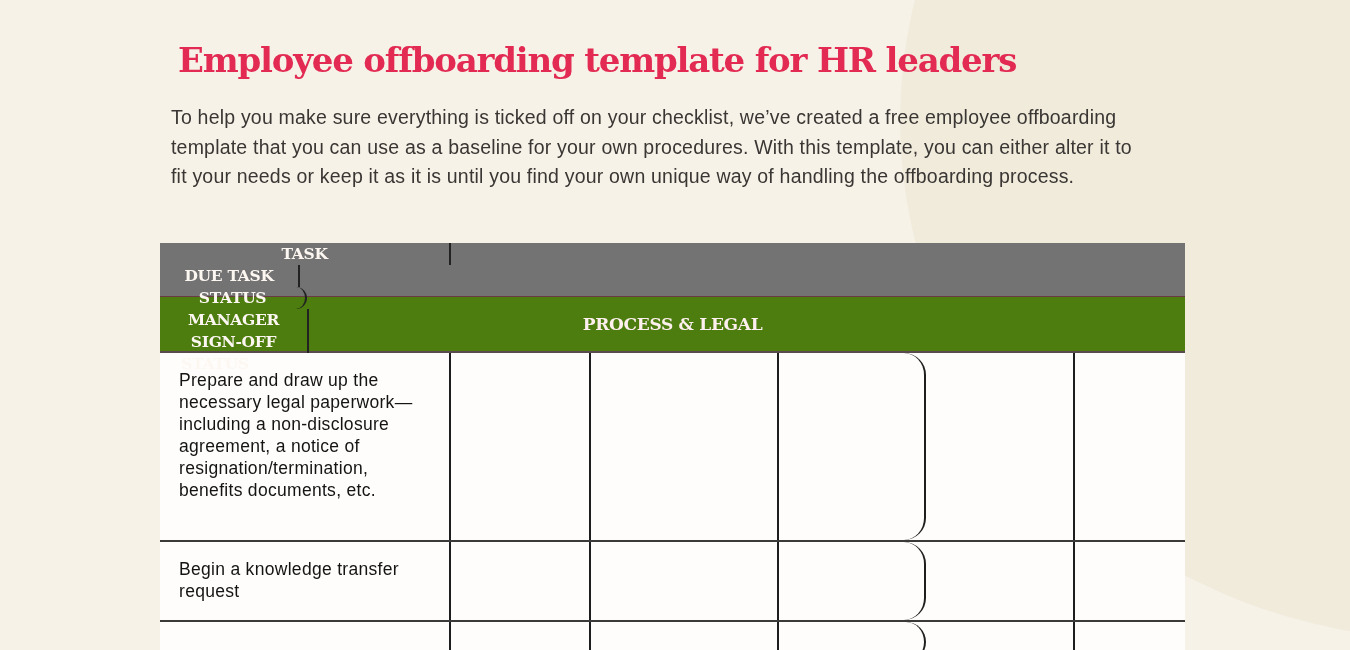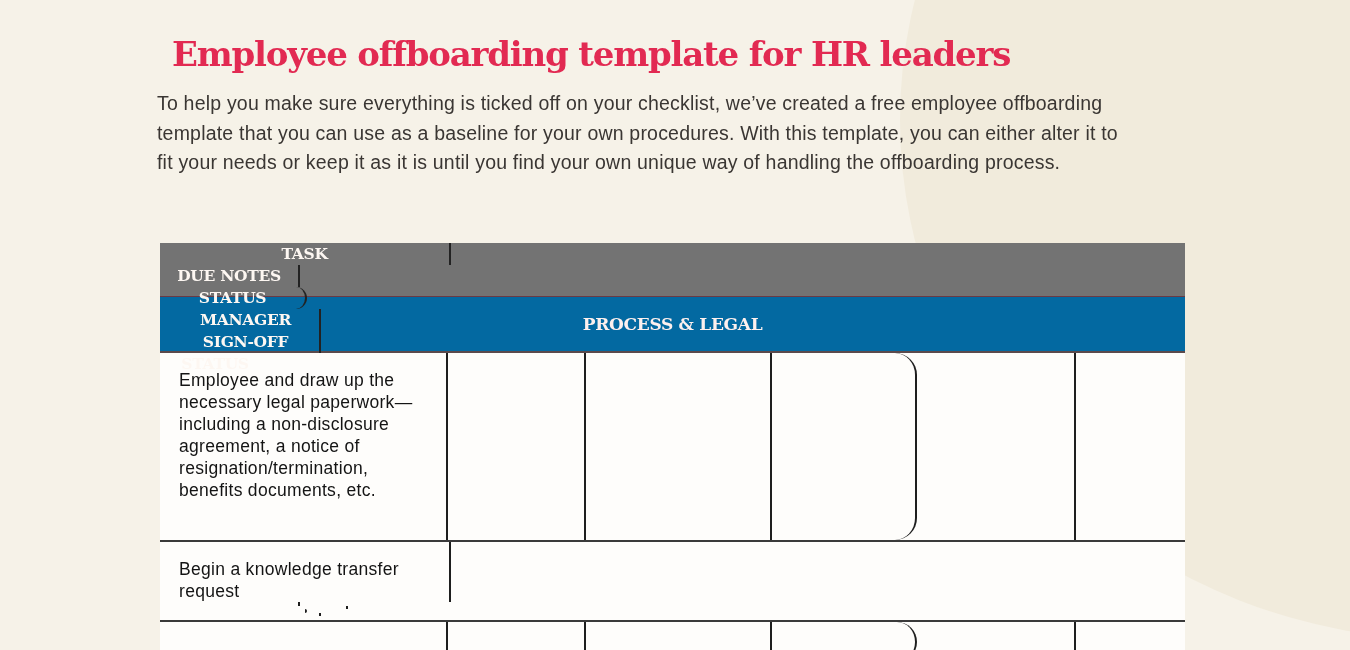--- a/index.html
+++ b/index.html
@@ -9,98 +9,98 @@
     font-family: "DejaVu Sans", sans-serif;
   }
   .bg-shape {
     position: absolute; left: 900px; top: -400px;
     width: 1100px; height: 1040px;
     border-radius: 50%;
     background: #f1ebdc;
   }
   .content { position: absolute; left: 0; top: 0; width: 1350px; height: 650px; }
   h1 {
-    position: absolute; left: 160px; top: 22px; margin: 12px;
+    position: absolute; left: 160px; top: 22px; margin: 18px;
     font-family: "DejaVu Serif", serif; font-weight: bold;
     font-size: 34px; letter-spacing: -1.2px;
     color: #e22a52;
   }
   .intro {
-    position: absolute; left: 157px; top: 89px; width: 980px; margin: 0;
+    position: absolute; left: 157px; top: 89px; width: 980px; margin: 14px;
     font-family: "Liberation Sans", sans-serif;
     font-size: 19.5px; line-height: 29.5px; color: #3a3633;
     letter-spacing: 0.2px;
   }
   .table {
     position: absolute; left: 160px; top: 243px; width: 1025px;
   }
   .row { display: flex; }
   .hdr { background: #737373; height: 54px; border-bottom: 1px solid #6a3a45; box-sizing: border-box; flex-direction: column; }
   .hcell {
     display: flex; align-items: center; justify-content: center; text-align: center;
     color: #fdf7f2; font-family: "DejaVu Serif", serif; font-weight: bold;
     font-size: 15.5px; line-height: 22px; letter-spacing: -0.3px;
     border-right: 2px solid #222; box-sizing: border-box; height: 100%;
   }
   .hcell:last-child { border-right: none; }
   .section {
-    background: #0369a1; height: 56px; border-bottom: 2px solid #5b4a4c; box-sizing: border-box;
+    background: #4d7c0f; height: 56px; border-bottom: 2px solid #5b4a4c; box-sizing: border-box;
     display: flex; align-items: center; justify-content: center;
     color: #fdf0ee; font-family: "DejaVu Serif", serif; font-weight: bold;
     font-size: 17px; letter-spacing: -0.3px;
   }
   .brow { background: #fefdfb; border-bottom: 2px solid #3a3a3a; box-sizing: border-box; }
   .cell {
     border-right: 2px solid #1e1e1e; box-sizing: border-box; height: 100%;
   }
   .cell:last-child { border-right: none; }
   .task {
     padding: 16px 18px 0 19px;
     font-family: "Liberation Sans", sans-serif; font-size: 17.5px;
     line-height: 22px; color: #141414; letter-spacing: 0.3px;
   }
   .c0 { width: 291px; }
   .c1 { width: 140px; }
   .c2 { width: 188px; }
   .c3 { width: 147px; border-radius: 22px; }
-  .c4 { width: 149px; margin-left: 12px; }
+  .c4 { width: 149px; }
   .c5 { width: 110px; }
 </style>
 </head>
 <body>
 
 <div class="bg-shape"></div>
 
 <div class="content">
   <h1>Employee offboarding template for HR leaders</h1>
   <p class="intro">To help you make sure everything is ticked off on your checklist, we’ve created a free employee offboarding template that you can use as a baseline for your own procedures. With this template, you can either alter it to fit your needs or keep it as it is until you find your own unique way of handling the offboarding process.</p>
 
   <div class="table">
     <div class="row hdr">
       <div class="hcell c0">TASK</div>
-      <div class="hcell c1">DUE NOTES</div>
+      <div class="hcell c1">DUE TASK</div>
       <div class="hcell c3">STATUS</div>
       <div class="hcell c4">
           <span style="display:block;width:110px;">MANAGER SIGN-OFF</span>
         </div>
       <div class="hcell c5">STATUS</div>
     </div>
 
     <div class="section">PROCESS &amp; LEGAL</div>
 
     <div class="row brow" style="height:189px;">
-      <div class="cell c0 task">Employee and draw up the necessary legal paperwork—including a non-disclosure agreement, a notice of resignation/termination, benefits documents, etc.</div>
+      <div class="cell c0 task">Prepare and draw up the necessary legal paperwork—including a non-disclosure agreement, a notice of resignation/termination, benefits documents, etc.</div>
       <div class="cell c1"></div>
       <div class="cell c2"></div>
       <div class="cell c3"></div>
       <div class="cell c4"></div>
       <div class="cell c5"></div>
     </div>
 
-    <div class="row brow" style="height:80px;flex-direction:column;">
+    <div class="row brow" style="height:80px;">
       <div class="cell c0 task">Begin a knowledge transfer request</div>
       <div class="cell c1"></div>
       <div class="cell c2"></div>
       <div class="cell c3"></div>
       <div class="cell c4"></div>
       <div class="cell c5"></div>
     </div>
 
     <div class="row brow" style="height:40px; border-bottom:none;">
       <div class="cell c0"></div>

